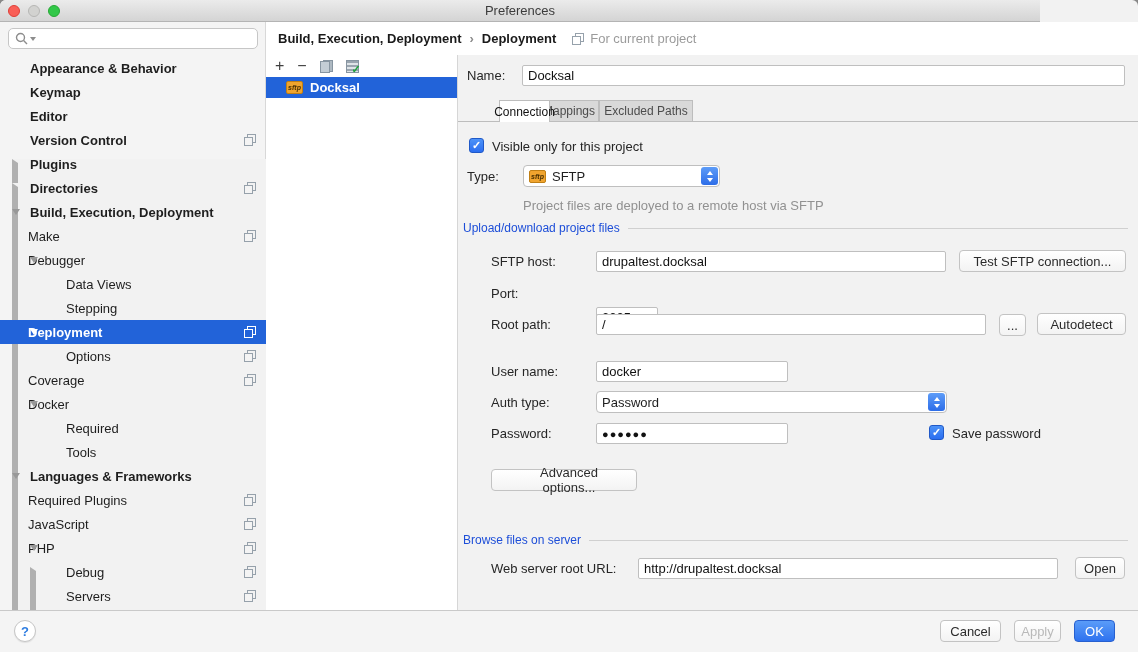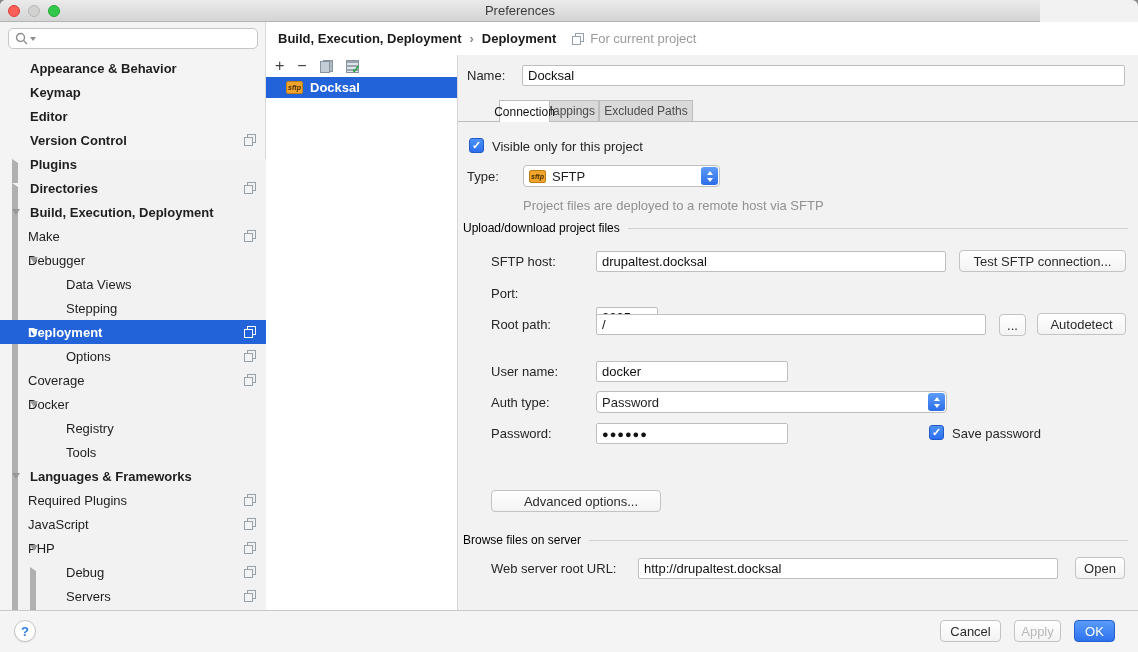--- a/index.html
+++ b/index.html
@@ -87,21 +87,21 @@
               display:flex; align-items:center; justify-content:center; }
   .checkbox .ck { color:#fff; font-size:11px; font-weight:bold; line-height:1; }
   .dropdown { position:absolute; height:22px; background:#fff; border:1px solid #bfbfbf; border-radius:4px;
               display:flex; align-items:center; gap:6px; padding:0 22px 0 5px; }
   .stepper { position:absolute; right:1px; top:1px; bottom:1px; width:17px; border-radius:3px;
              background:linear-gradient(#5d9cf8,#2d6de8);
              display:flex; flex-direction:column; align-items:center; justify-content:center; gap:3px; }
   .tri-up { width:0; height:0; border-left:3px solid transparent; border-right:3px solid transparent; border-bottom:4px solid #fff; }
   .tri-dn { width:0; height:0; border-left:3px solid transparent; border-right:3px solid transparent; border-top:4px solid #fff; }
   .help-text { position:absolute; color:#919191; }
-  .section { position:absolute; left:5px; right:10px; display:flex; align-items:center; gap:8px; height:14px; font-size:12px; color:#000000; }
+  .section { position:absolute; left:5px; right:10px; display:flex; align-items:center; gap:8px; height:14px; font-size:12px; color:#1d4ed8; }
   .sec-line { flex:1; height:1px; background:#d0d0d0; }
   .mac-btn { position:absolute; height:22px; background:linear-gradient(#ffffff,#f3f3f3); border:1px solid #c3c3c3;
              border-radius:4px; font-family:"Liberation Sans",sans-serif; font-size:13px; color:#2b2b2b;
              display:flex; align-items:center; justify-content:center; padding:0 10px; cursor:default; }
   .mac-btn.primary { background:linear-gradient(#5a9cf8,#2e72ef); border-color:#2760cf; color:#fff; }
   .mac-btn.disabled { color:#b9b9b9; }
   
   .footer { position:absolute; left:0; top:610px; width:1138px; height:42px; background:#f4f4f4; border-top:1px solid #c9c9c9; }
   .help-btn { position:absolute; left:14px; top:9px; width:22px; height:22px; border-radius:50%;
               background:#fff; border:1px solid #c6c6c6; color:#2e7de1; font-size:13px; font-weight:bold;
@@ -183,21 +183,21 @@
         </div>
         <div class="trow lvl1">
           <span class="tlabel">Coverage</span>
           <span class="scope-icon"></span>
         </div>
         <div class="trow lvl1">
           <span class="arrow down"></span>
           <span class="tlabel">Docker</span>
         </div>
         <div class="trow lvl2">
-          <span class="tlabel">Registry</span>
+          <span class="tlabel">Required</span>
         </div>
         <div class="trow lvl2">
           <span class="tlabel">Tools</span>
         </div>
         <div class="trow lvl0 bold">
           <span class="arrow down"></span>
           <span class="tlabel">Languages &amp; Frameworks</span>
         </div>
         <div class="trow lvl1">
           <span class="tlabel">Required Plugins</span>
@@ -303,21 +303,21 @@
         </span>
     </div>
 
     <span class="lbl" style="left:33px; top:371px;">Password:</span>
     <input class="field pw" style="left: 138px; top: 368px; width: 192px;" value="●●●●●●">
     <span class="checkbox" style="left:471px; top:370px;">
         <span class="ck">✓</span>
       </span>
     <span class="lbl" style="left:494px; top:371px;">Save password</span>
 
-    <button class="mac-btn" style="left:33px; top:435px; width:170px;padding-left:20px;">Advanced options...</button>
+    <button class="mac-btn" style="left:33px; top:414px; width:146px;padding-left:20px;">Advanced options...</button>
 
     <div class="section" style="top:478px;">
       <span>Browse files on server</span>
       <i class="sec-line"></i>
     </div>
 
     <span class="lbl" style="left:33px; top:506px;">Web server root URL:</span>
     <input class="field" style="left: 180px; top: 503px; width: 420px;" value="http://drupaltest.docksal">
     <button class="mac-btn" style="left:617px; top:502px; width:50px;">Open</button>
   </div>

